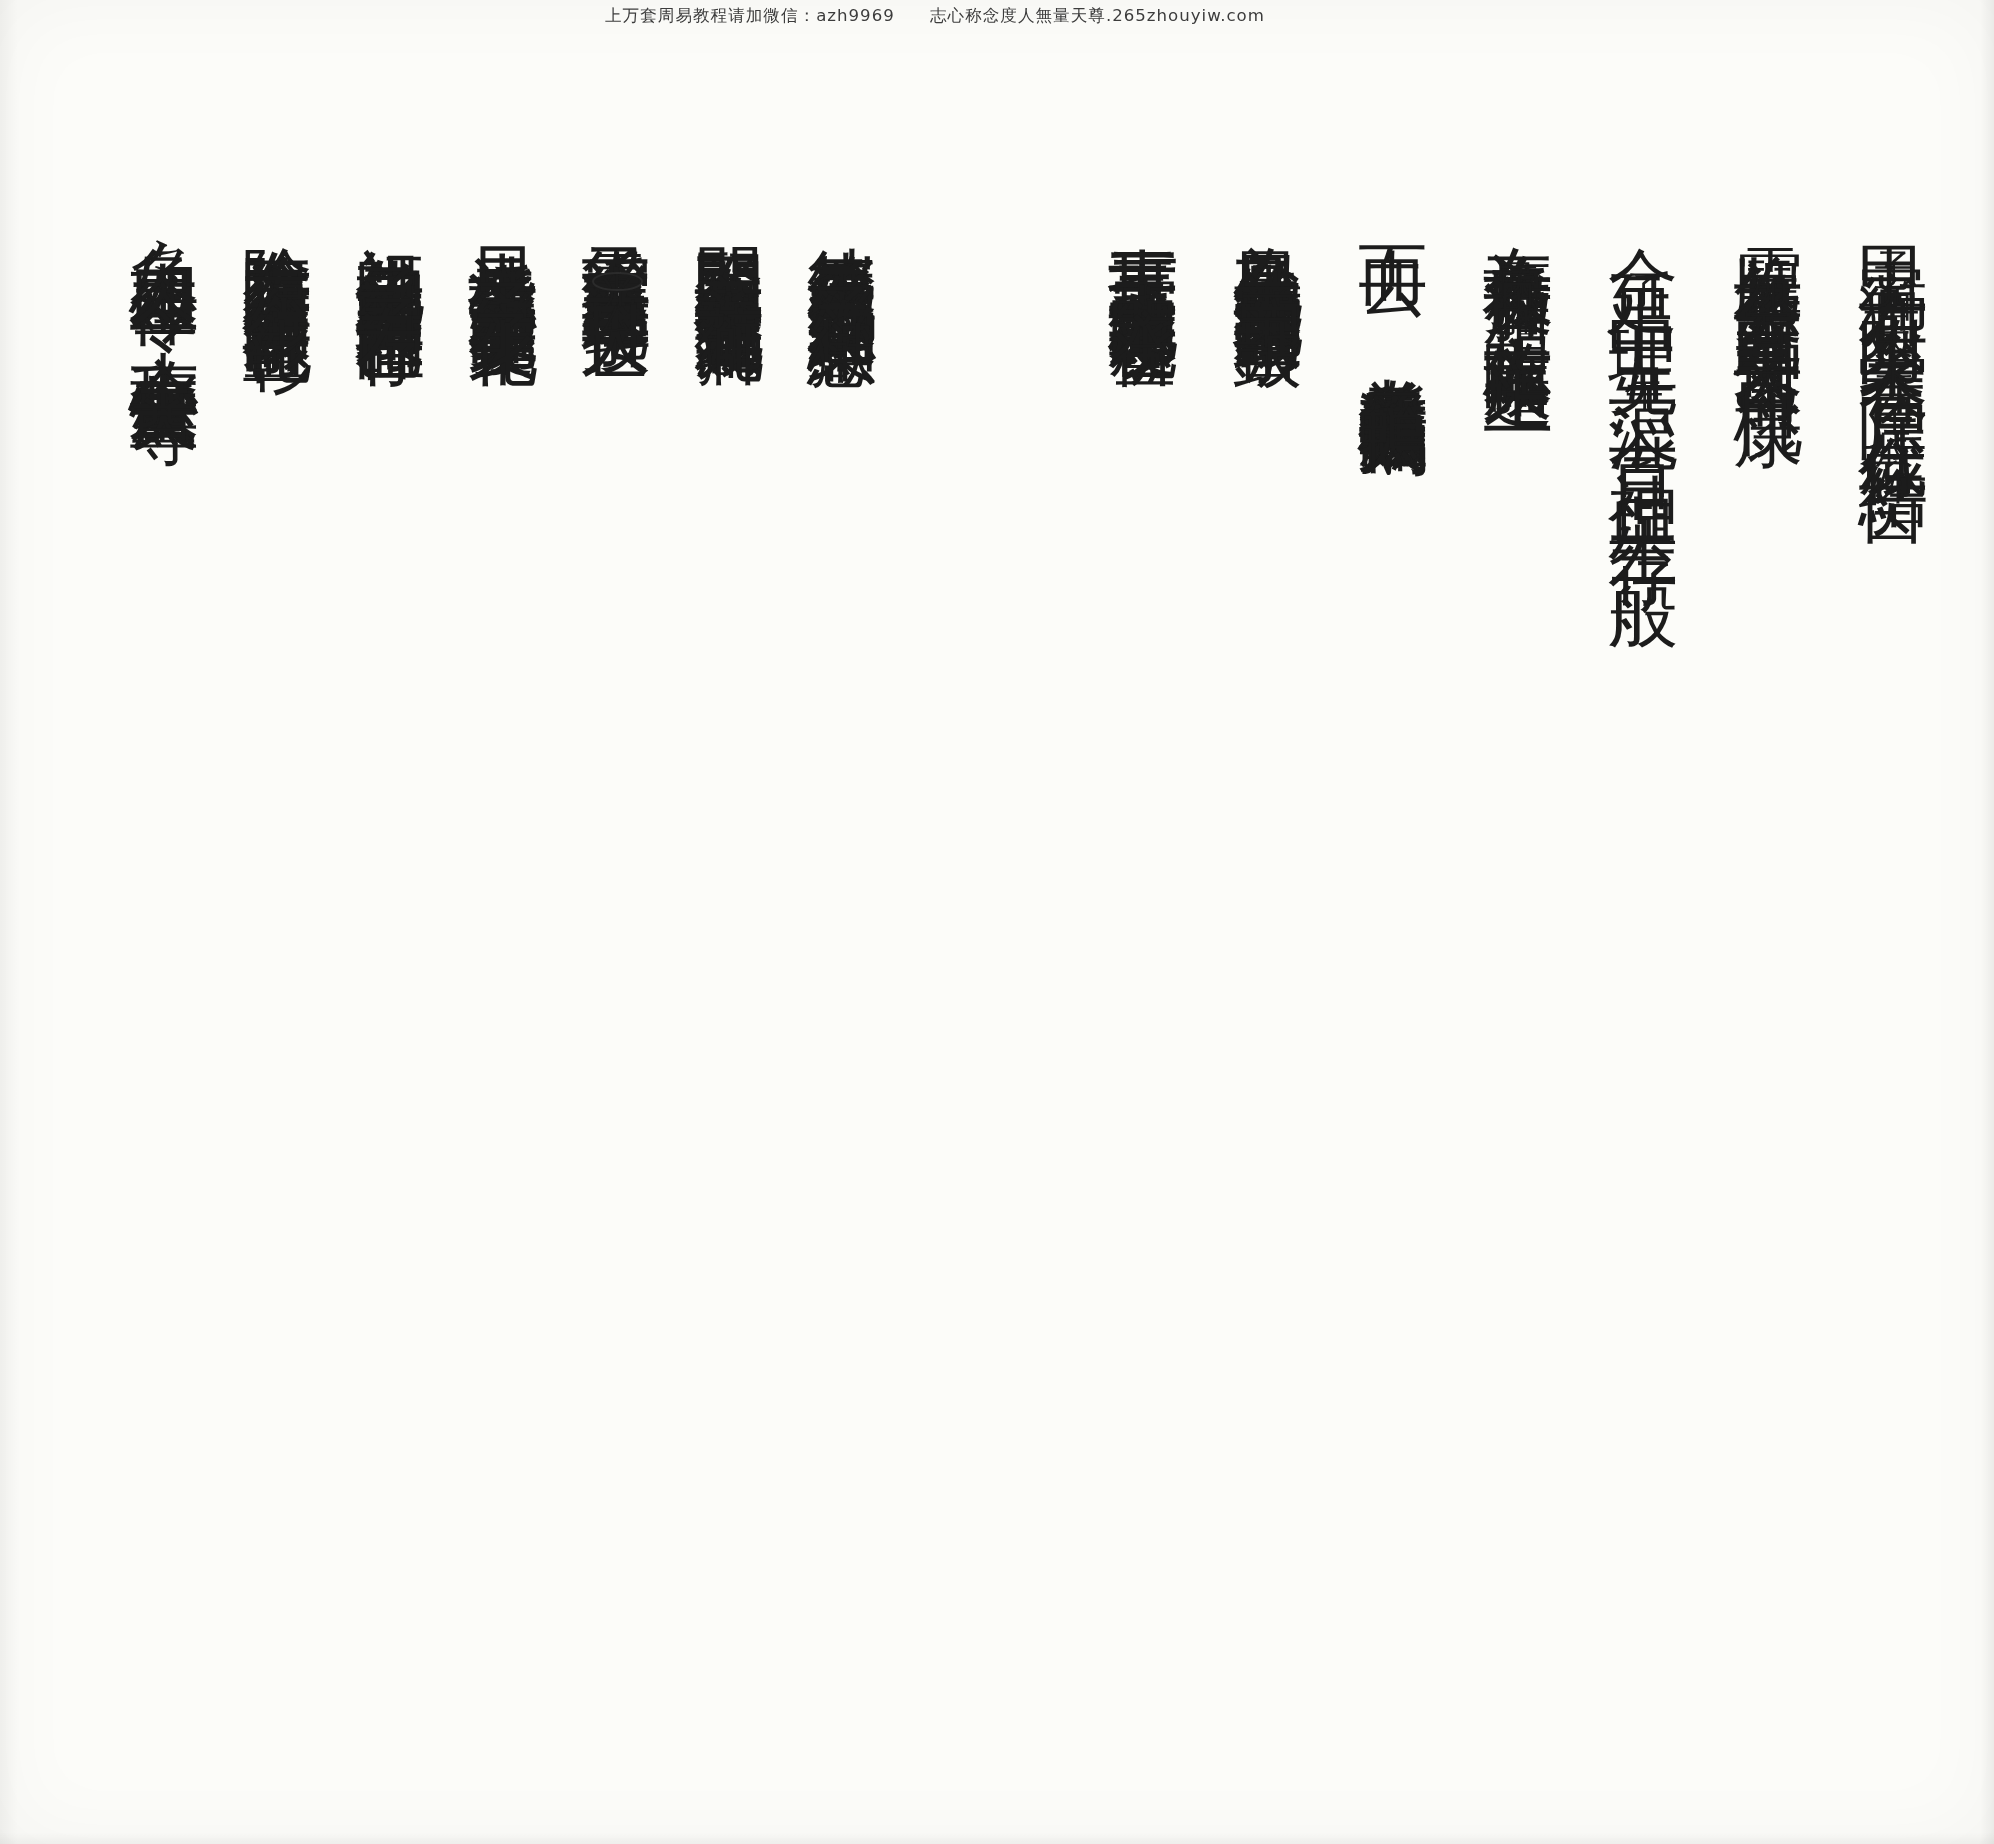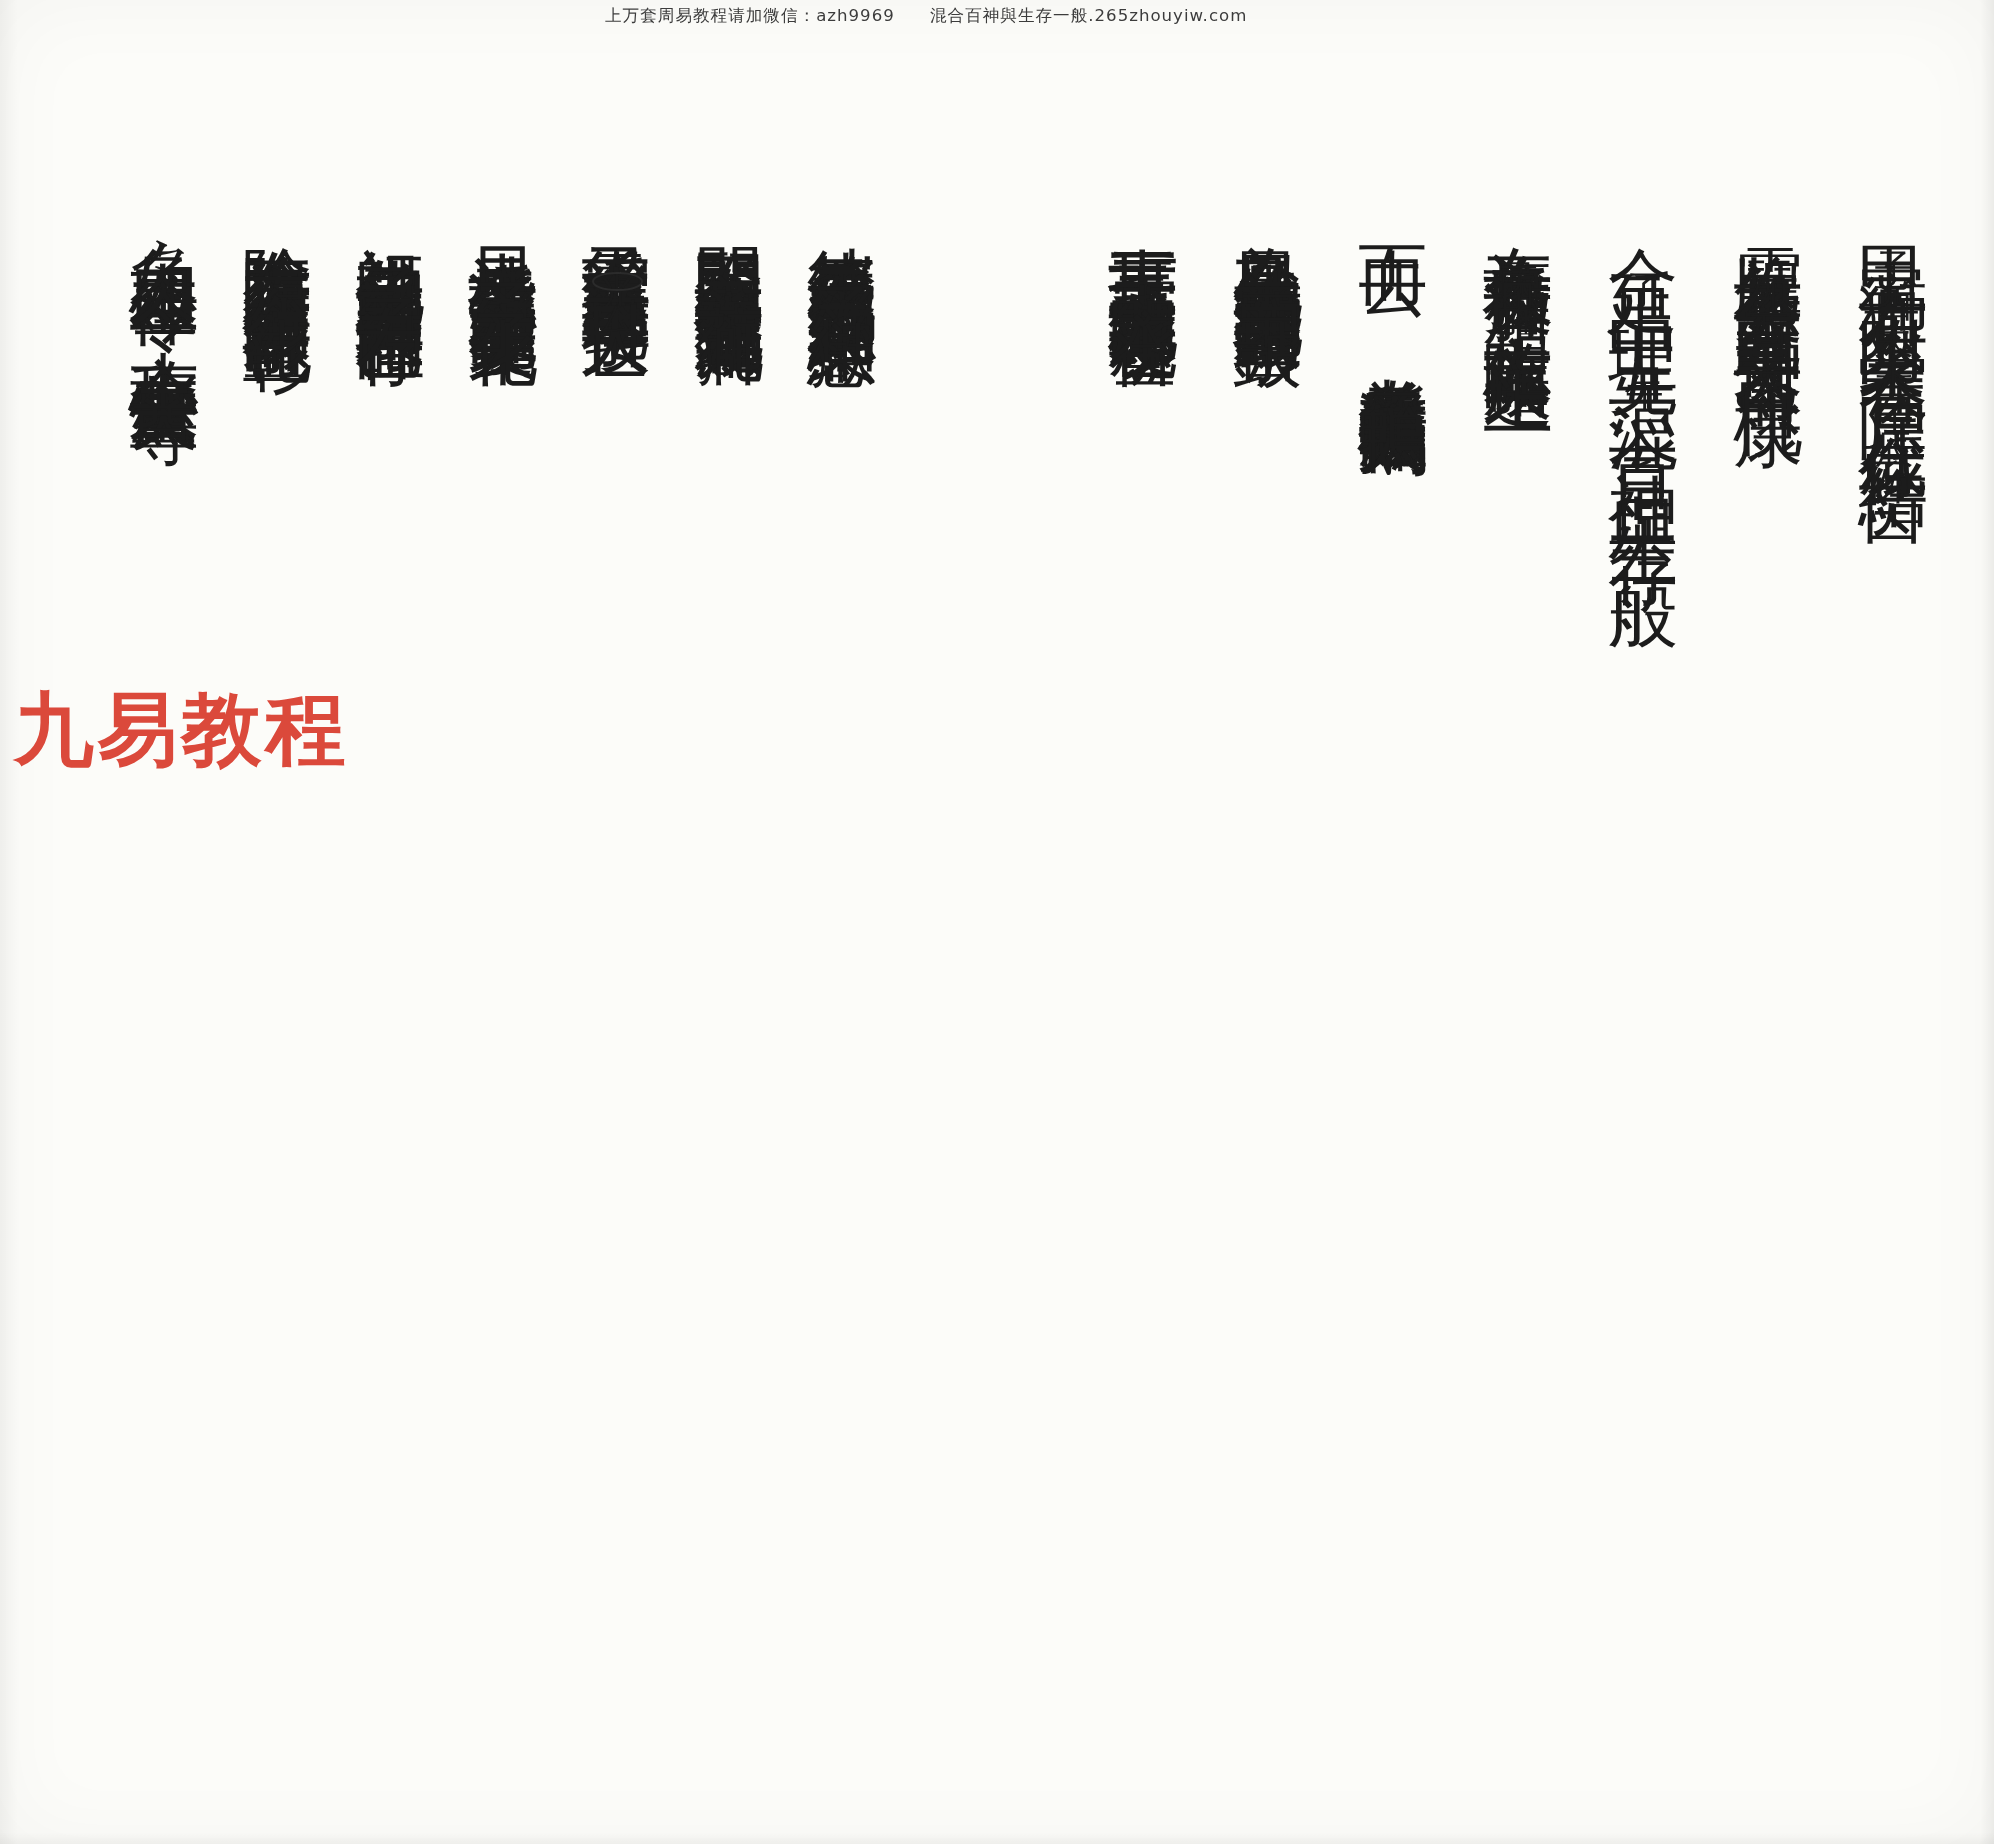--- a/index.html
+++ b/index.html
@@ -49,21 +49,21 @@
     font-family:"DejaVu Sans","Liberation Sans",sans-serif;
     font-size:80px;font-weight:bold;letter-spacing:3.9px;
     opacity:0.92;white-space:nowrap;
   }
 </style>
 </head>
 <body>
 
 <div id="canvas">
 
-  <div class="header">上万套周易教程请加微信：azh9969　　混合百神與生存一般.265zhouyiw.com</div>
+  <div class="header">上万套周易教程请加微信：azh9969　　志心称念度人無量天尊.265zhouyiw.com</div>
 
   <div id="right-page" class="page" style="color: rgb(28, 28, 28);">
       <div class="col" style="letter-spacing: 11.7px;"><span class="large">甲寧</span><span class="small">子</span><span class="large">獅右</span><span class="small">酉</span><span class="large">附榮</span><span class="small">未</span><span class="large">雀吞</span><span class="small">未下</span><span class="large">除尸</span><span class="small">午</span><span class="large">歲住</span><span class="small">辰</span><span class="large">結茵</span><span class="small">夘</span></div>
       <div class="col" style="letter-spacing: 6.8px;"><span class="large">靈牌為無英公子</span><span class="small">夘</span><span class="large">白元尊神</span><span class="small">酉</span><span class="large">太乙司命</span><span class="small">玉文</span><span class="large">桃康</span></div>
       <div class="col" style="letter-spacing: 22.4px;"><span class="large">合延</span><span class="small">子</span><span class="large">中理五炁</span><span class="small">午</span><span class="large">混合百神與生存一般</span></div>
       <div class="col" style="letter-spacing: 4.9px;"><span class="large">存旛為救苦灵旛</span><span class="small">呈吹炁一口上旛</span><span class="large">想亡人隨旛而来送上</span></div>
       <div class="col" style="letter-spacing: 2px;"><span class="large">而去</span><span class="gap" style="height: 127px;"></span><span class="large">孝眷所養猪羊牛馬為麒麟師像雞犬鵝鴨</span></div>
       <div class="col" style="letter-spacing: 3.9px;"><span class="large">為鳳凰孔雀鐃鈸為畨天覆地雷公皷為四季雷皷</span></div>
       <div class="col" style="letter-spacing: 3.9px;"><span class="large">上打三十三天下震一十八重地獄開度亡魂祈登</span></div>
     </div>
@@ -71,16 +71,15 @@
   <div id="left-page" class="page" style="color: rgb(28, 28, 28);">
       <div class="col" style="letter-spacing: 3.9px;"><span class="large">彼岸鉿子為飛天白鶴錚子木魚為鈞天細樂想獄</span></div>
       <div class="col" style="letter-spacing: 3.9px;"><span class="large">門緊閉不開復存救苦天尊坐青色蓮花駕九頭獅</span></div>
       <div class="col" style="letter-spacing: 2.9px;"><span class="large">子從震浮空而来高垂金手遠放玉毫</span><span class="small">光</span><span class="large">接引亡人</span><span class="small circled">厶</span></div>
       <div class="col" style="letter-spacing: 3.9px;"><span class="large">早上法橋指登仙界弟子未變祖師先变弟子未化</span></div>
       <div class="col" style="letter-spacing: 3.9px;"><span class="large">祖師先化弟子未到祖師已到弟子未存祖師已存</span></div>
       <div class="col" style="letter-spacing: 3.9px;"><span class="large">陰存陰变陽存陽变不得自变全伏宗師盡行化彰</span></div>
       <div class="col" style="letter-spacing: 4.9px;"><span class="large">急々如太上金口律令</span><span class="gap" style="height: 59px;"></span><span class="large">志心称念度人無量天尊</span></div>
     </div>
 
-  <div class="watermark" style="color: rgb(217, 58, 43);">九易教程</div>
 
 </div>
 
 
 </body></html>

